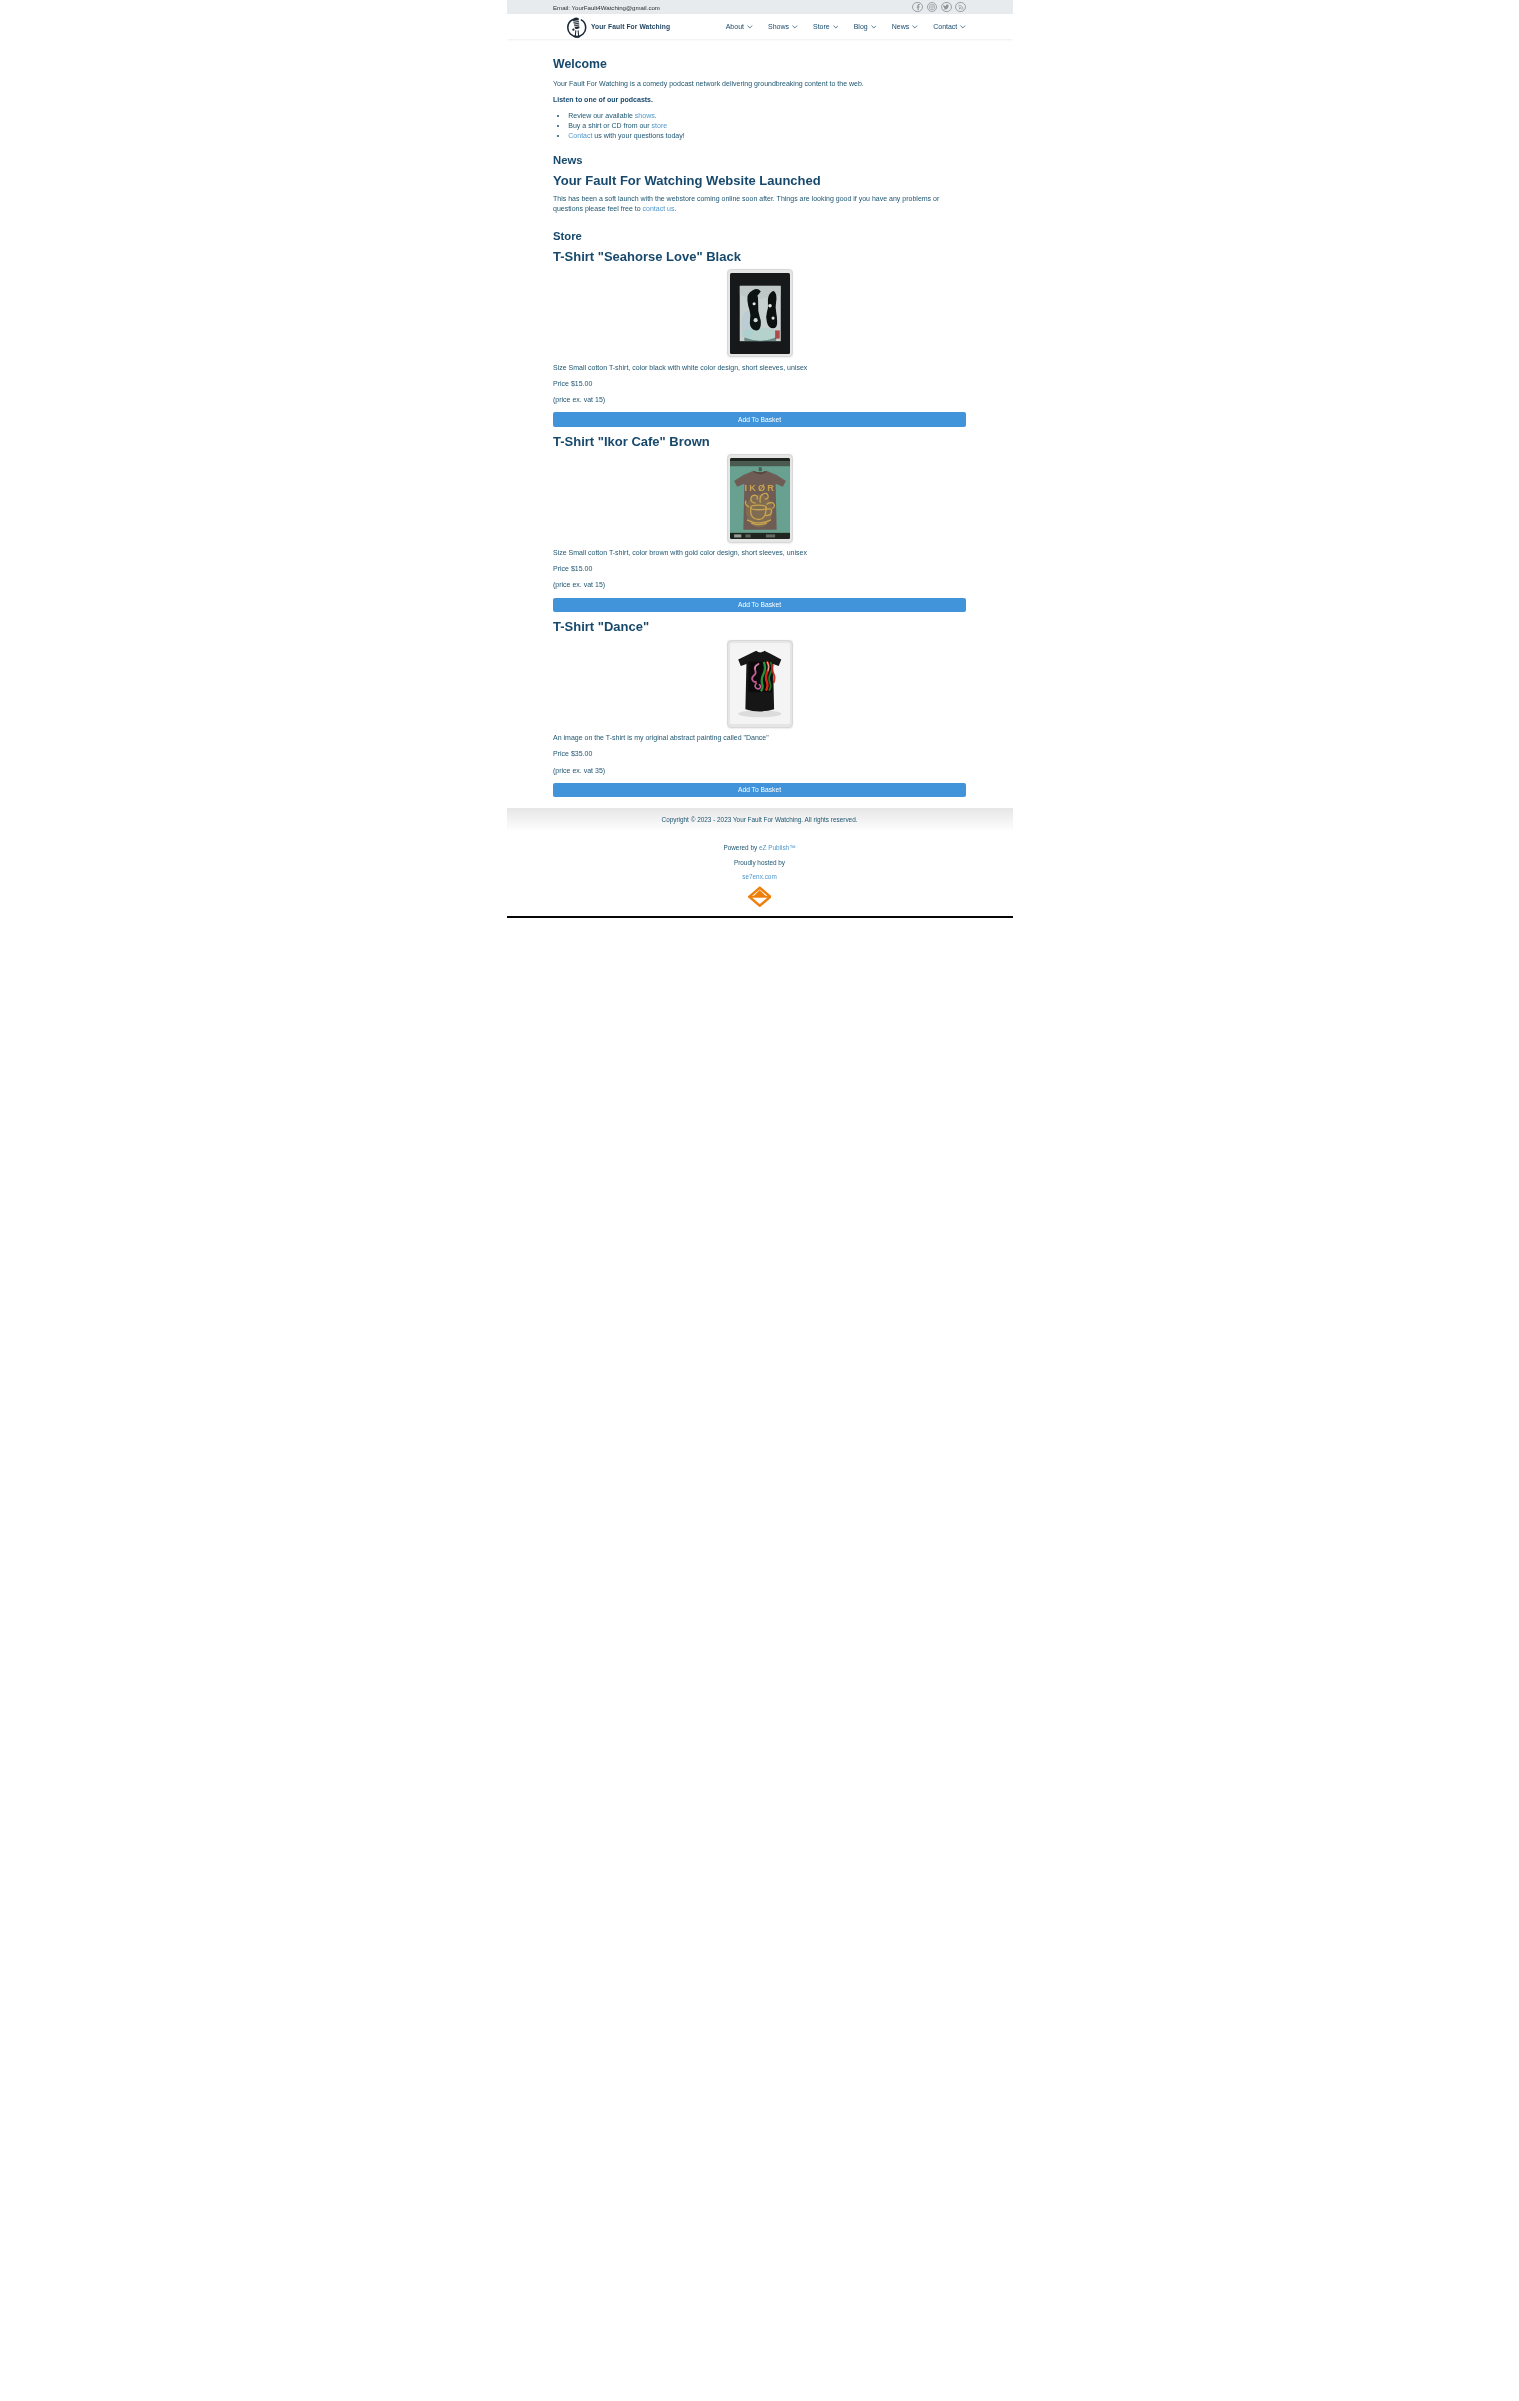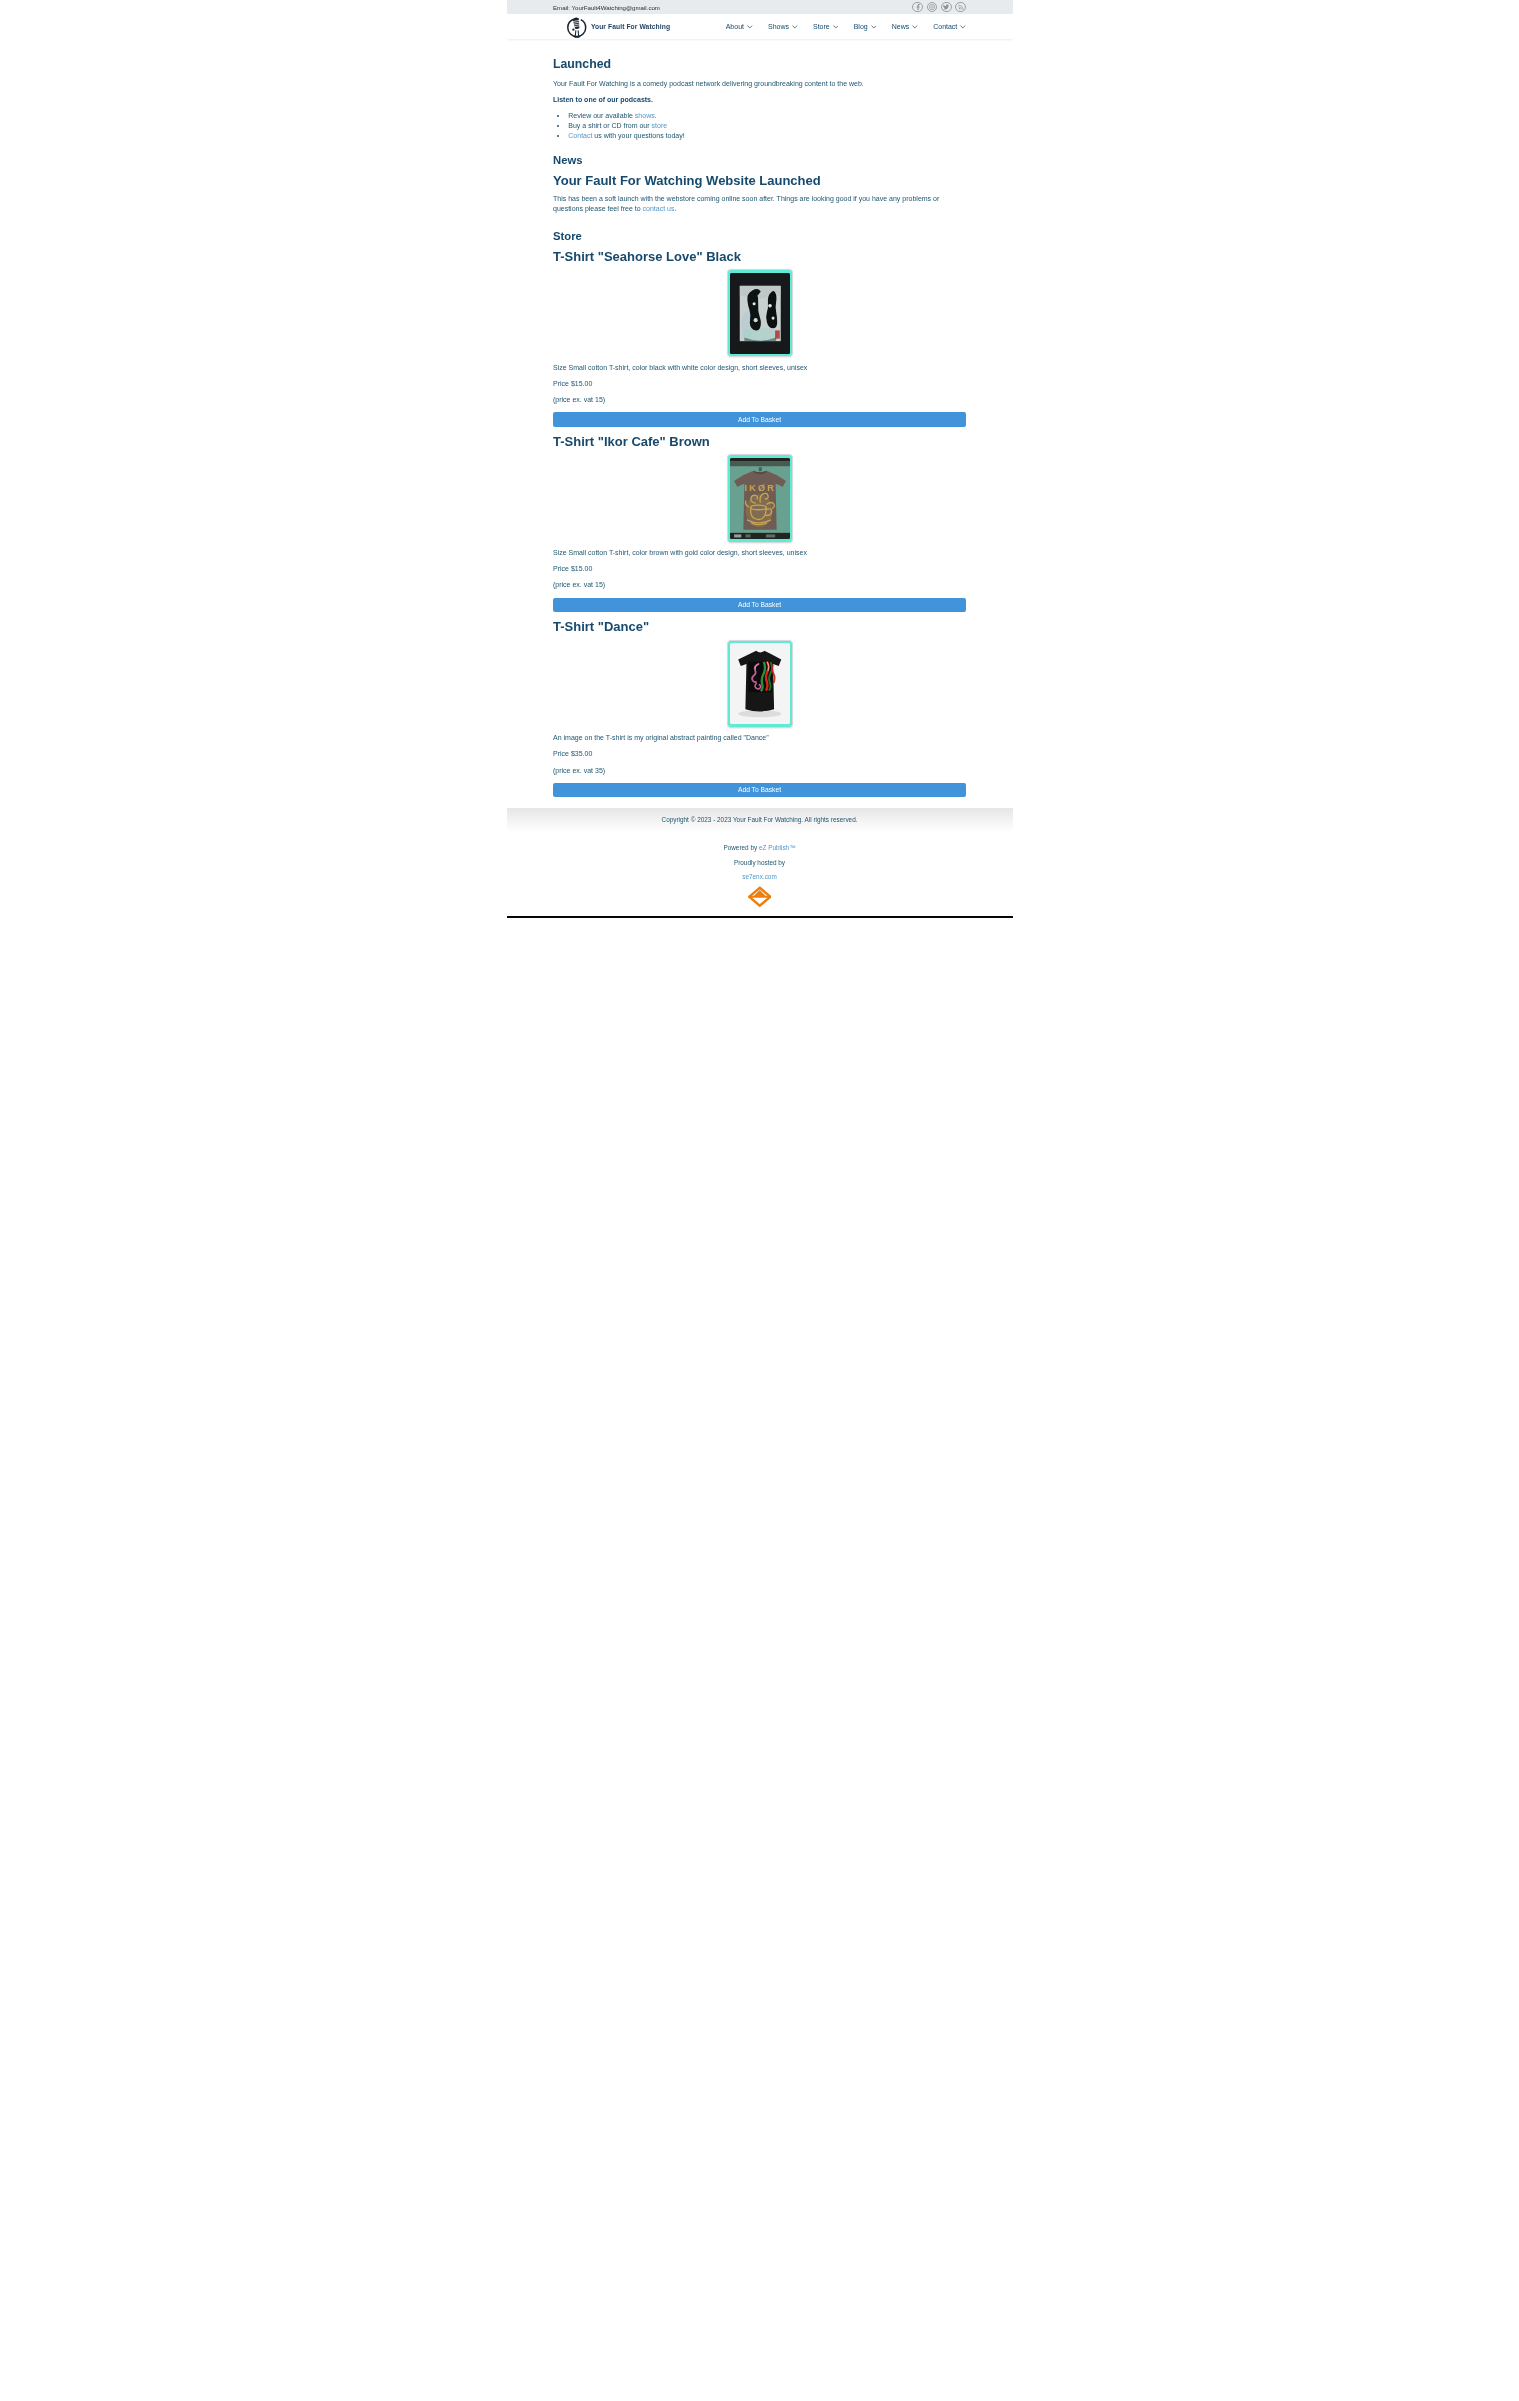--- a/index.html
+++ b/index.html
@@ -38,21 +38,21 @@
   h1 { font-size:12.3px; color:#17496d; margin:15.3px 0 8.2px; font-weight:700; }
   h2 { font-size:11.3px; color:#17496d; margin:15.3px 0 4.1px; font-weight:700; }
   h3 { font-size:13px; color:#17496d; margin:7.2px 0 4.1px; font-weight:700; }
   p  { font-size:7px; line-height:1.5; margin:5.6px 0; color:#1d5570; }
   .bold-line { font-weight:700; color:#17496d; }
   ul { margin:6.7px 0 12.3px; padding-left:15.3px; }
   li { font-size:7px; margin:2.6px 0; color:#1d5570; }
   a.link { color:#4f97cc; text-decoration:none; cursor:pointer; }
 
   .img-frame {
-    width:66px; margin:6.7px auto 4.6px; background:#5eead4;
+    width:66px; margin:6.7px auto 4.6px; background:#e5e5e5;
     border:0.5px solid #d8d8d8; border-radius:4.1px; padding:2.6px;
     box-shadow:0 0.5px 1.5px rgba(0,0,0,.07);
   }
   .img-frame svg { display:block; width:60px; height:81px; border-radius:1.5px; }
 
   .btn {
     display:block; width:100%; background:#4194d9; color:#fff; text-align:center;
     font-size:6.7px; font-family:"Liberation Sans",sans-serif;
     padding:3.6px 0 4.1px; border:none; border-radius:2px; cursor:pointer; margin:6.7px 0 3.1px;
   }
@@ -153,21 +153,21 @@
           <span>Contact</span>
           <svg width="5.6" height="3.6" viewBox="0 0 12 7">
             <path d="M1 1 L6 6 L11 1" fill="none" stroke="#17496d" stroke-width="1.6"></path>
           </svg>
         </a>
     </nav>
   </div>
 </header>
 
 <main class="container">
-  <h1>Launched</h1>
+  <h1>Welcome</h1>
   <p>Your Fault For Watching is a comedy podcast network delivering groundbreaking content to the web.</p>
   <p class="bold-line">Listen to one of our podcasts.</p>
   <ul>
     <li><span>Review our available </span><a class="link">shows</a><span>.</span></li>
     <li><span>Buy a shirt or CD from our </span><a class="link">store</a><span></span></li>
     <li><span></span><a class="link">Contact</a><span> us with your questions today!</span></li>
   </ul>
 
   <h2>News</h2>
   <h3>Your Fault For Watching Website Launched</h3>

